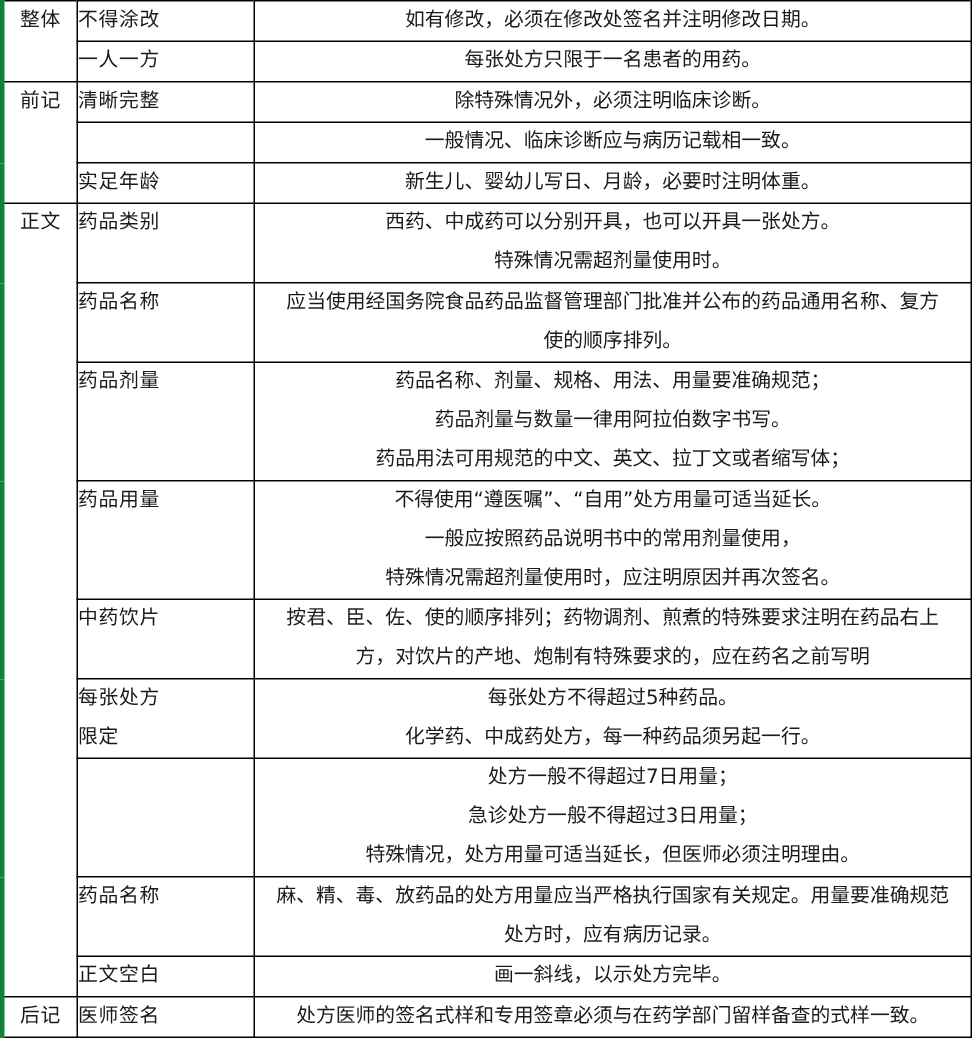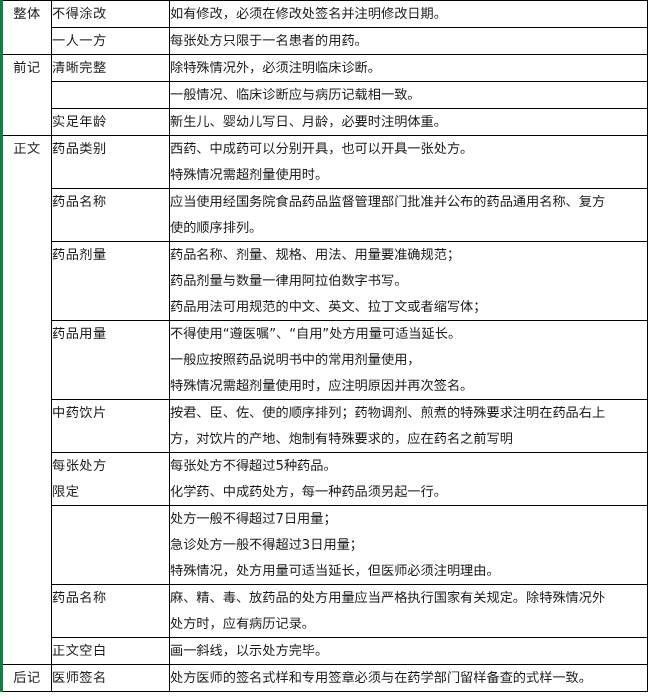--- a/index.html
+++ b/index.html
@@ -38,20 +38,21 @@
     text-align: center;
     padding-top: 4px;
     letter-spacing: 0.5px;
   }
   td.sub {
     padding: 4px 0 4px 10px;
     letter-spacing: 0.5px;
   }
   td.body {
     padding: 4px 6px 4px 10px;
+    text-align: center;
   }
   .line {
     display: block;
     white-space: nowrap;
   }
   .sub .line { white-space: nowrap; }
 </style>
 </head>
 <body>
 
@@ -172,21 +173,21 @@
           <span class="line">处方一般不得超过7日用量；</span>
           <span class="line">急诊处方一般不得超过3日用量；</span>
           <span class="line">特殊情况，处方用量可适当延长，但医师必须注明理由。</span>
         </td>
       </tr>
       <tr>
         <td class="sub">
           <span class="line">药品名称</span>
         </td>
         <td class="body">
-          <span class="line">麻、精、毒、放药品的处方用量应当严格执行国家有关规定。除特殊情况外</span>
+          <span class="line">麻、精、毒、放药品的处方用量应当严格执行国家有关规定。用量要准确规范</span>
           <span class="line">处方时，应有病历记录。</span>
         </td>
       </tr>
       <tr>
         <td class="sub">
           <span class="line">正文空白</span>
         </td>
         <td class="body">
           <span class="line">画一斜线，以示处方完毕。</span>
         </td>

